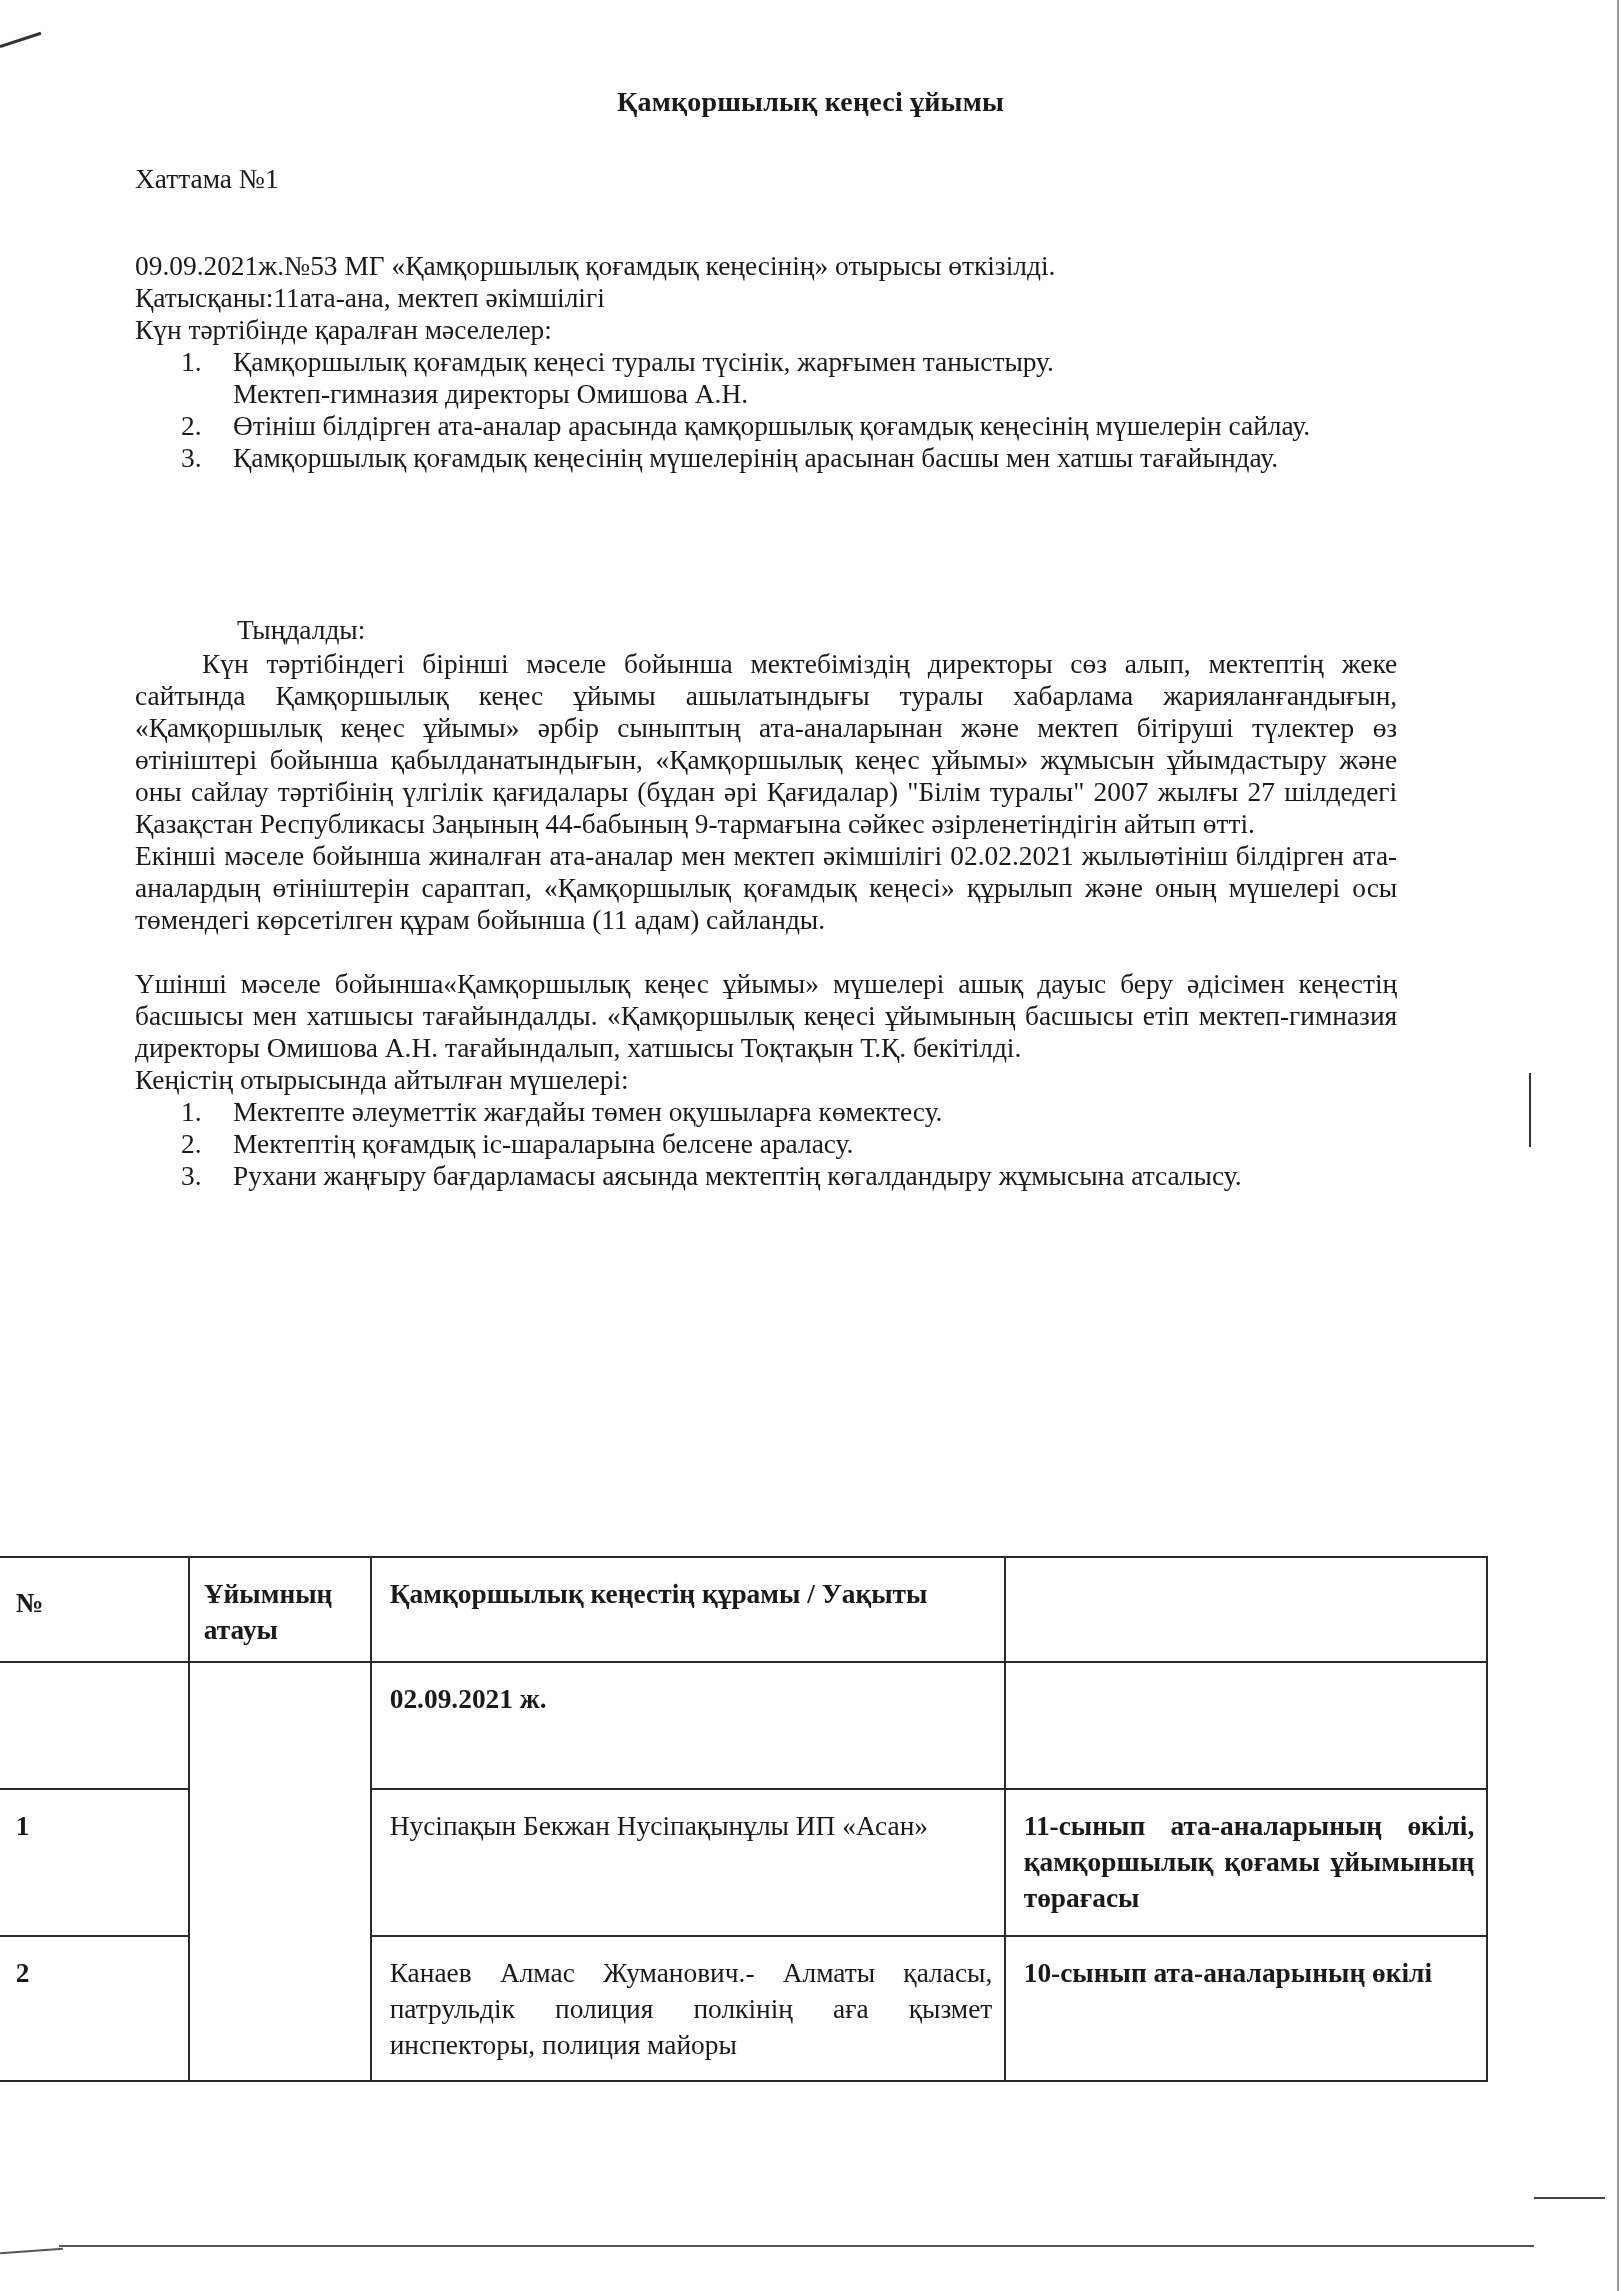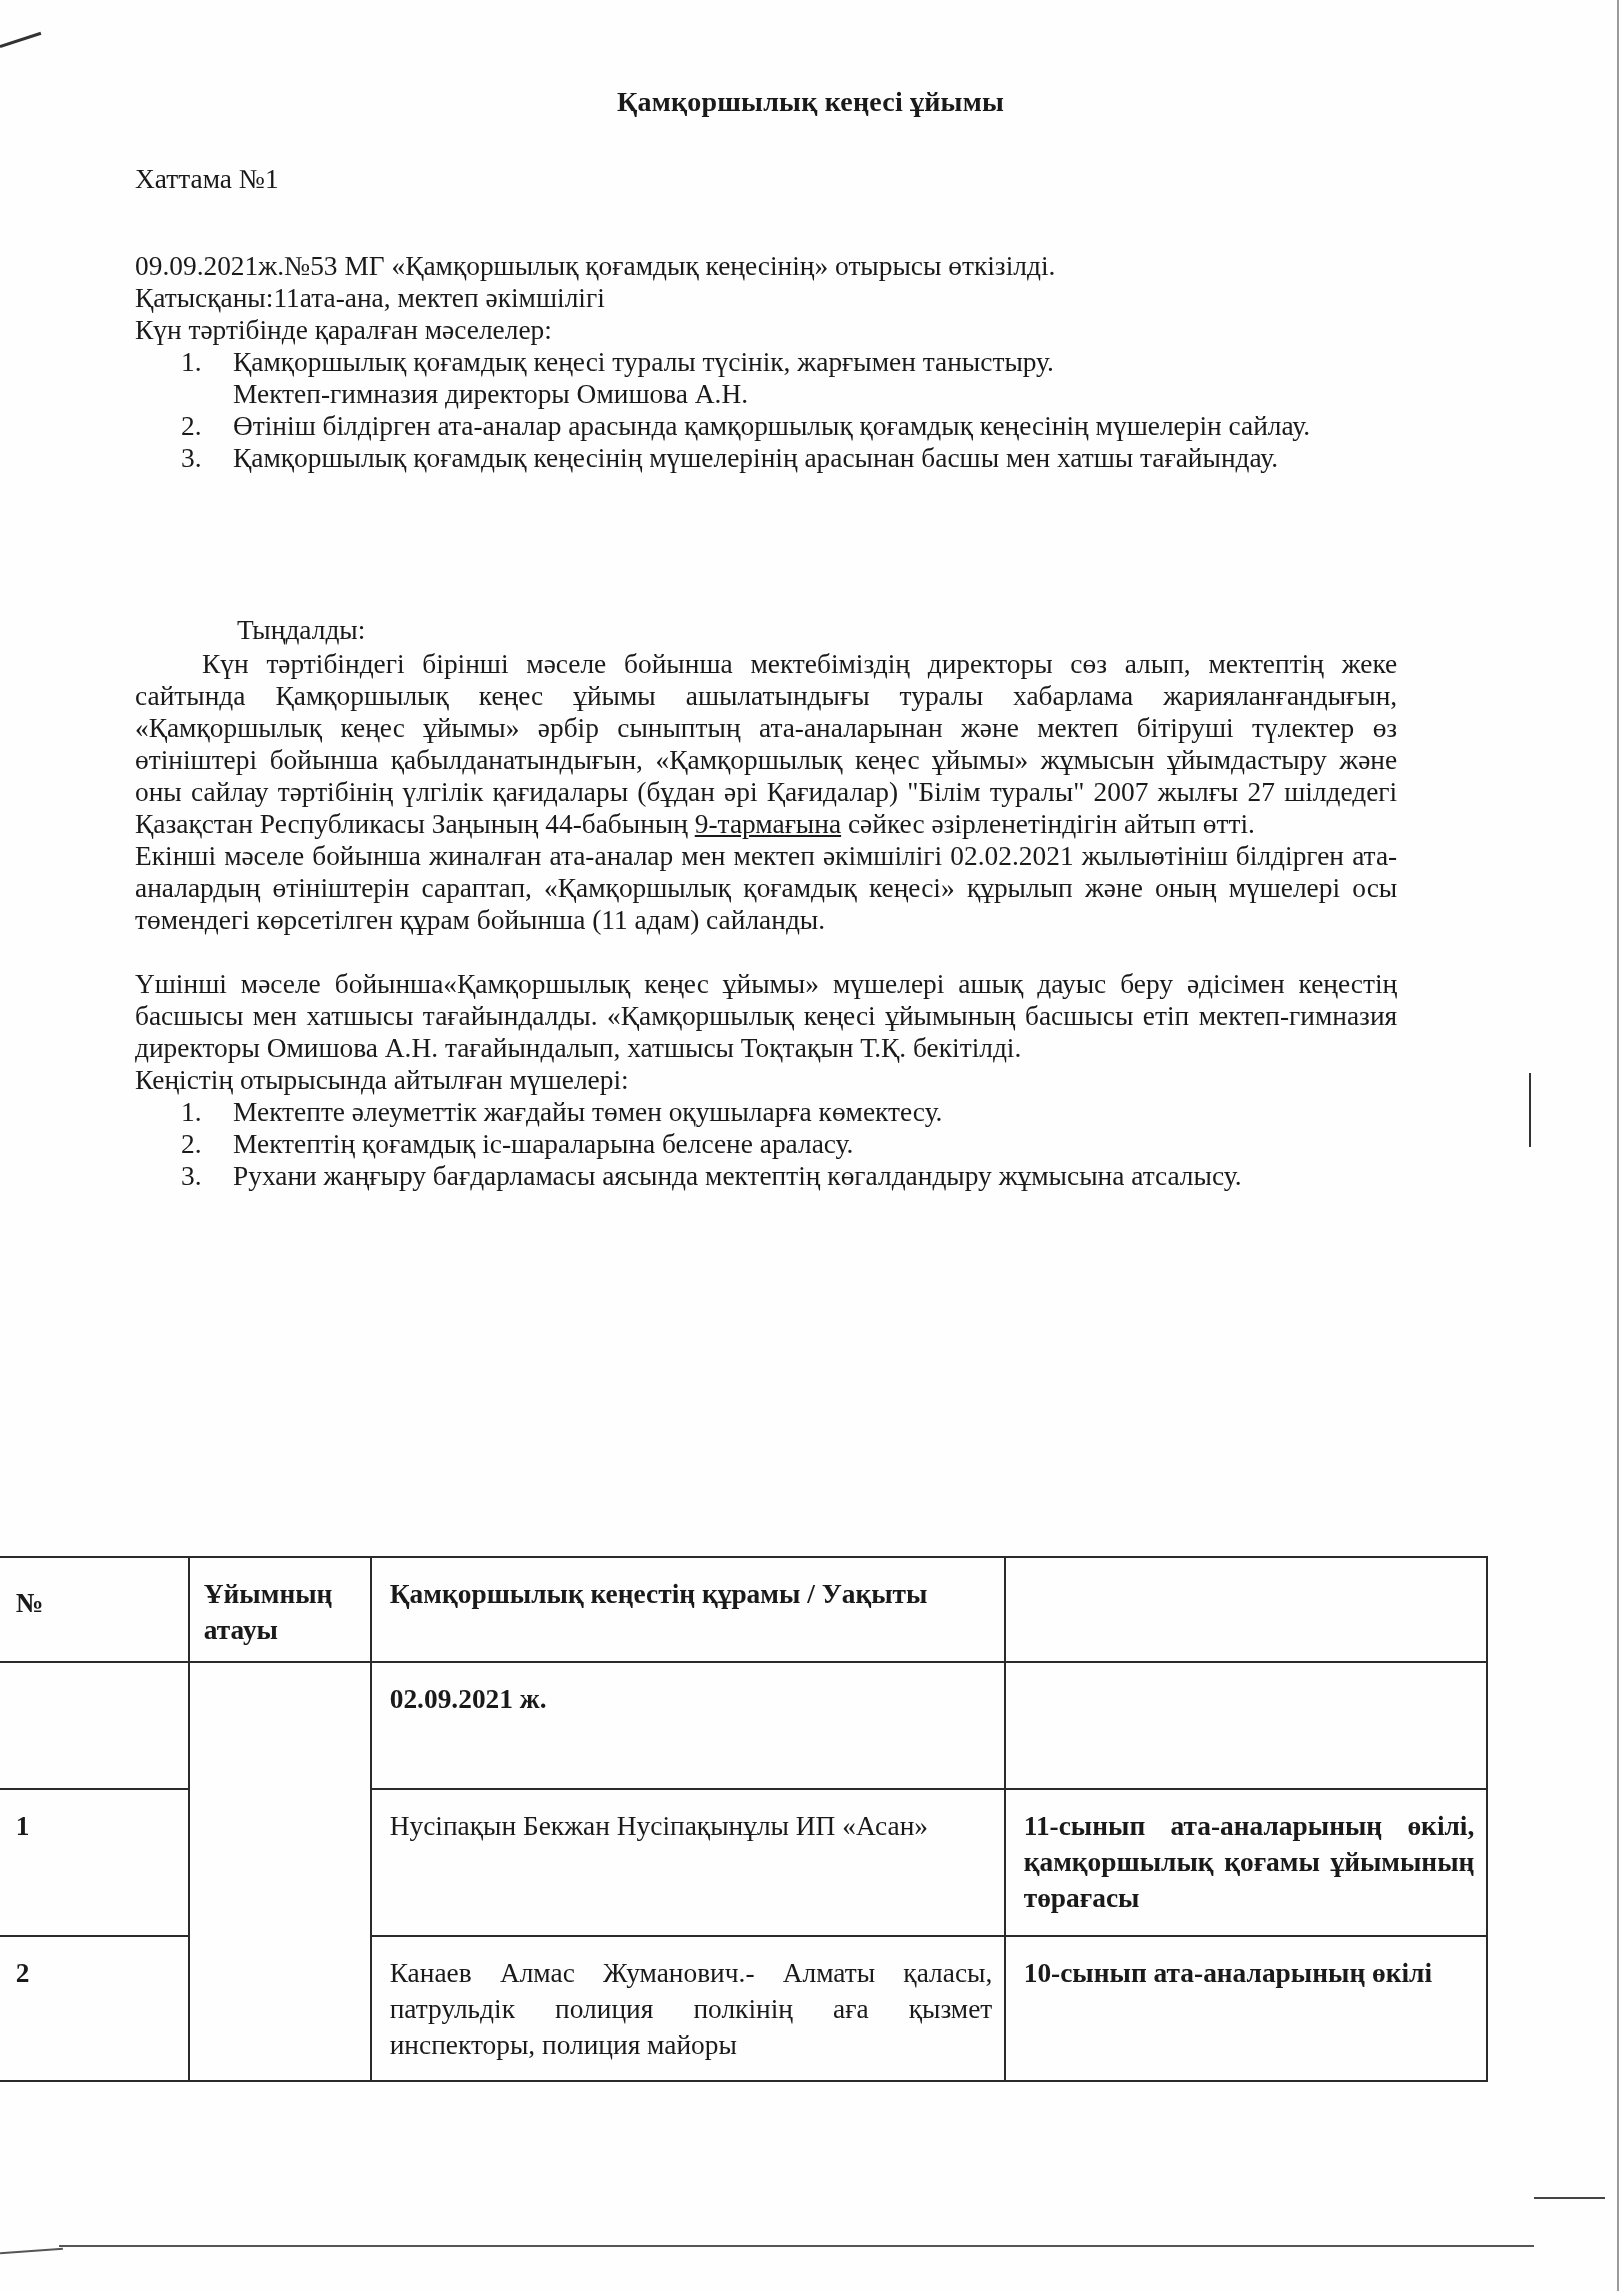--- a/index.html
+++ b/index.html
@@ -11,21 +11,21 @@
     }
     .page { position: absolute; left: 0; top: 0; width: 1621px; height: 2254px; }
     .title {
       position: absolute; top: 86px; left: 0; width: 1621px; text-align: center;
       font-weight: bold; font-size: 28px; letter-spacing: 0.2px;
     }
     .body {
       position: absolute; left: 135px; width: 1274px; font-size: 27.4px; line-height: 32px;
     }
     .b { font-weight: normal; }
-    .u { text-decoration: underline; }
+    .u { }
     .just { text-align: justify; text-align-last: auto; }
     .ol { margin: 0; padding: 0; list-style: none; }
     .ol li { position: relative; padding-left: 98px; text-align: justify; }
     .ol li .num { position: absolute; left: 46px; top: 0; }
     .block { position: absolute; }
     
     .tbl {
       position: absolute; left: -3.9px; top: 1556px; border-collapse: collapse;
       font-size: 27.4px; line-height: 36px; table-layout: fixed;
     }

